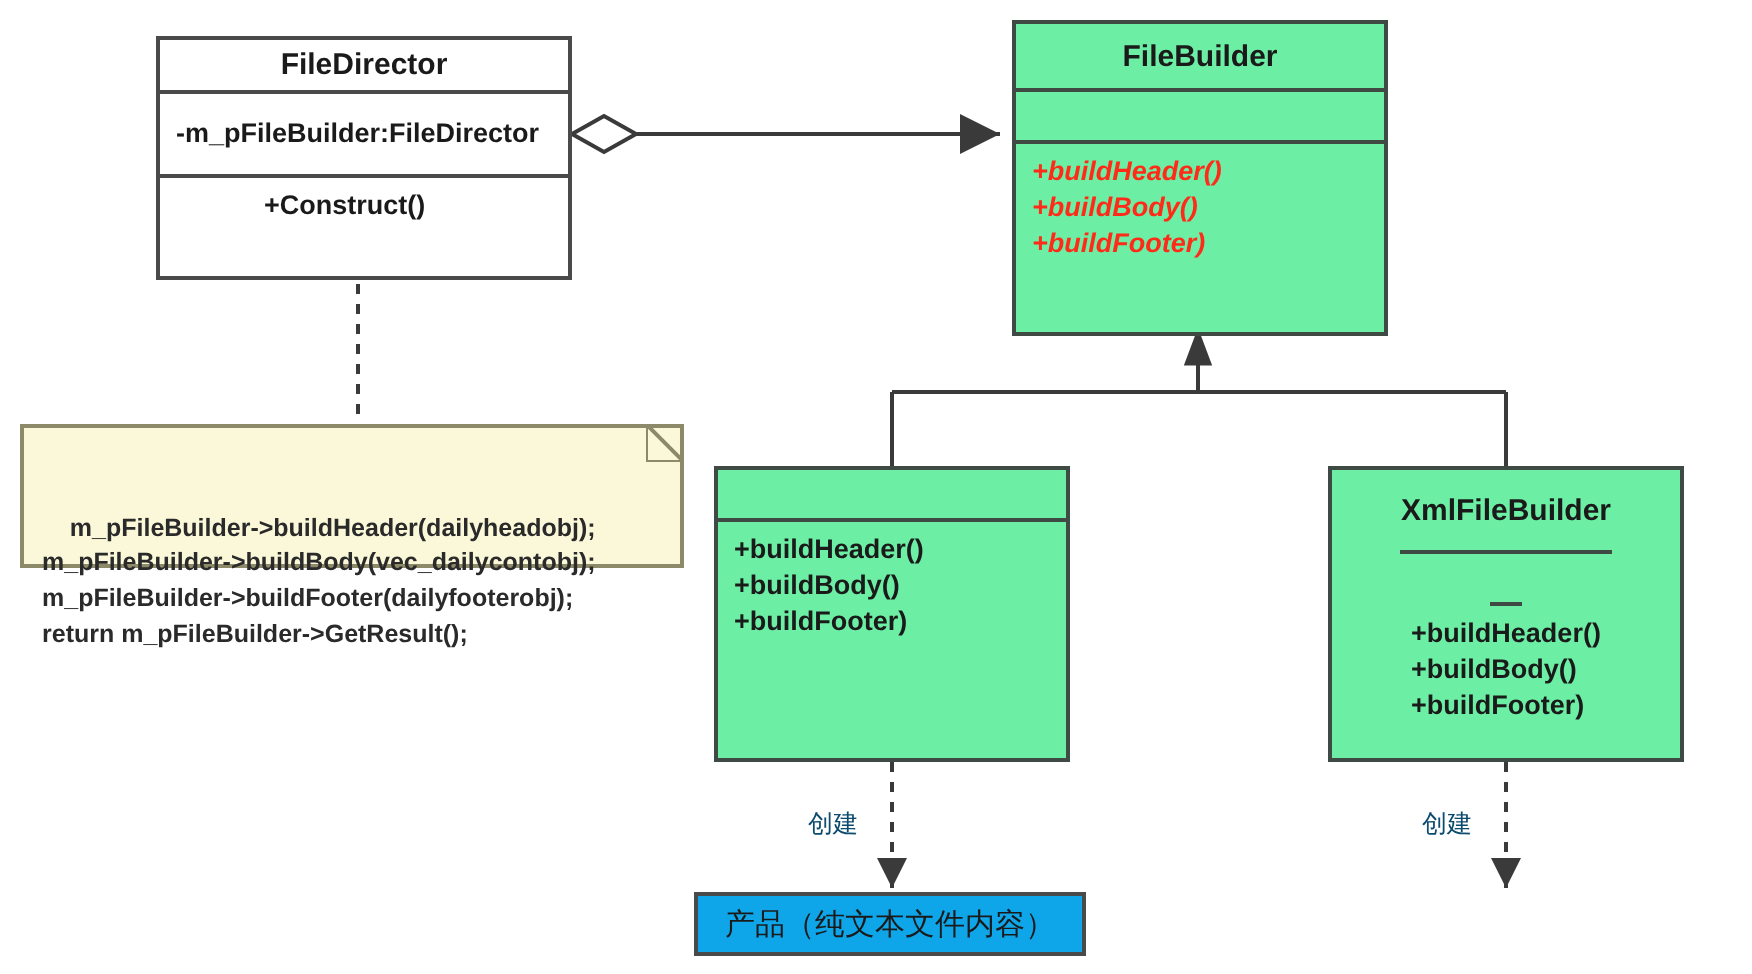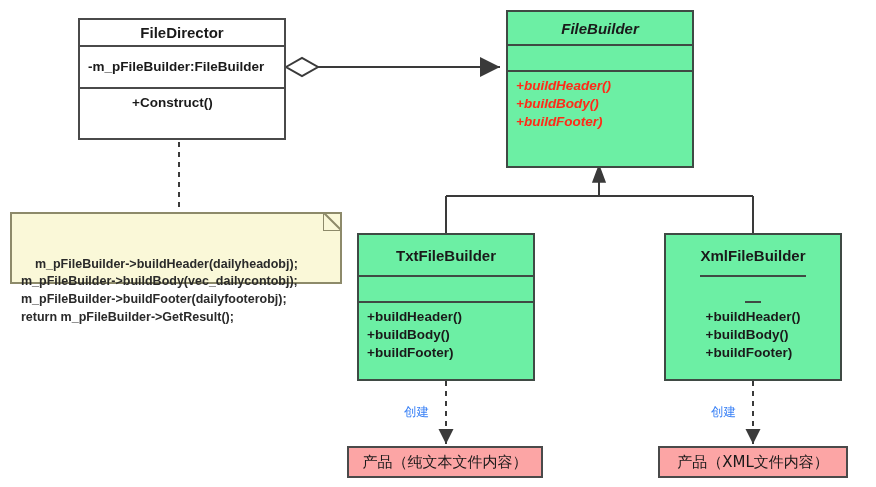--- a/index.html
+++ b/index.html
@@ -102,34 +102,34 @@
     top: -2px;
     width: 19px;
     height: 19px;
   }
 
   
   .product-box {
     position: absolute;
     box-sizing: border-box;
     border: 2px solid #4a4a4a;
-    background: #fca5a5;
+    background: #0ea5e9;
     display: flex;
     align-items: center;
     justify-content: center;
     font-size: 15px;
     color: #1a1a1a;
     font-family: "DejaVu Sans", "Liberation Sans", sans-serif;
   }
 
   
   .edge-label {
     position: absolute;
     font-size: 12.5px;
-    color: #3b82f6;
+    color: #0c4a6e;
     font-family: "DejaVu Sans", "Liberation Sans", sans-serif;
     white-space: nowrap;
   }
 </style>
 </head>
 <body>
 
 <div id="canvas">
 
   <svg class="edges" viewBox="0 0 876 487" xmlns="http://www.w3.org/2000/svg">
@@ -158,39 +158,38 @@
     </g>
 
     <line x1="446" y1="381" x2="446" y2="444" stroke="#3a3a3a" stroke-width="2" stroke-dasharray="5,5" marker-end="url(#dash-arrow)"></line>
 
     <line x1="753" y1="381" x2="753" y2="444" stroke="#3a3a3a" stroke-width="2" stroke-dasharray="5,5" marker-end="url(#dash-arrow)"></line>
   </svg>
 
   <div class="uml-class" style="left:78px; top:18px; width:208px; height:122px;">
     <div class="cls-name" style="height:27px;">FileDirector</div>
     <div class="cls-attrs" style="height:42px;">
-      <div class="op-line">-m_pFileBuilder:FileBuilder</div>
+      <div class="op-line">-m_pFileBuilder:FileDirector</div>
     </div>
     <div class="cls-ops" style="flex:1;margin-left:44px;">
       <div class="op-line">+Construct()</div>
     </div>
   </div>
 
   <div class="uml-class green" style="left:506px; top:10px; width:188px; height:158px;">
-    <div class="cls-name" style="height:34px;font-style:italic;">FileBuilder</div>
+    <div class="cls-name" style="height:34px;">FileBuilder</div>
     <div class="cls-attrs" style="height:26px;"></div>
     <div class="cls-ops" style="flex:1;">
       <div class="op-line abstract">+buildHeader()</div>
       <div class="op-line abstract">+buildBody()</div>
       <div class="op-line abstract">+buildFooter)</div>
     </div>
   </div>
 
   <div class="uml-class green" style="left:357px; top:233px; width:178px; height:148px;">
-    <div class="cls-name" style="height:42px;">TxtFileBuilder</div>
     <div class="cls-attrs" style="height:26px;"></div>
     <div class="cls-ops" style="flex:1;">
       <div class="op-line">+buildHeader()</div>
       <div class="op-line">+buildBody()</div>
       <div class="op-line">+buildFooter)</div>
     </div>
   </div>
 
   <div class="uml-class green" style="left:664px; top:233px; width:178px; height:148px;align-items:center;">
     <div class="cls-name" style="height:42px;">XmlFileBuilder</div>
@@ -218,17 +217,14 @@
     <span>创建</span>
   </div>
   <div class="edge-label" style="left:711px; top:404px;">
     <span>创建</span>
   </div>
 
   <div class="product-box" style="left:347px; top:446px; width:196px; height:32px;">
     <span>产品（纯文本文件内容）</span>
   </div>
 
-  <div class="product-box" style="left:658px; top:446px; width:190px; height:32px;">
-    <span>产品（XML文件内容）</span>
-  </div>
 
 </div>
 
 </body></html>

